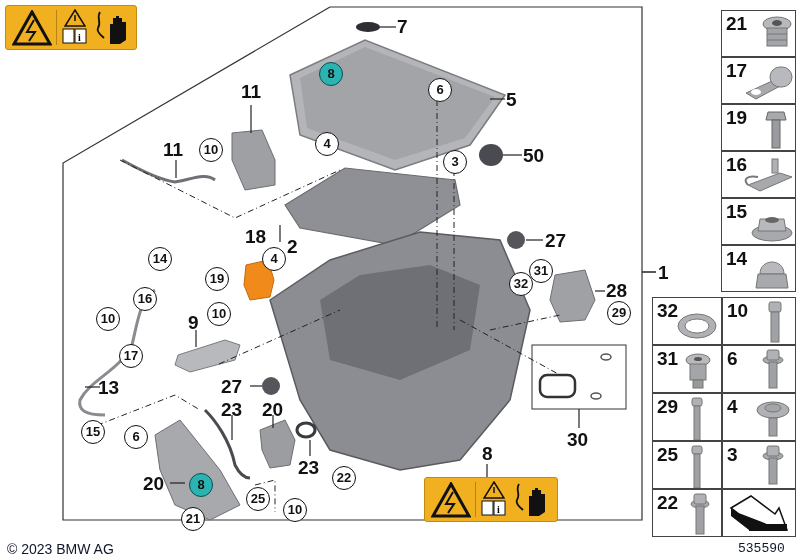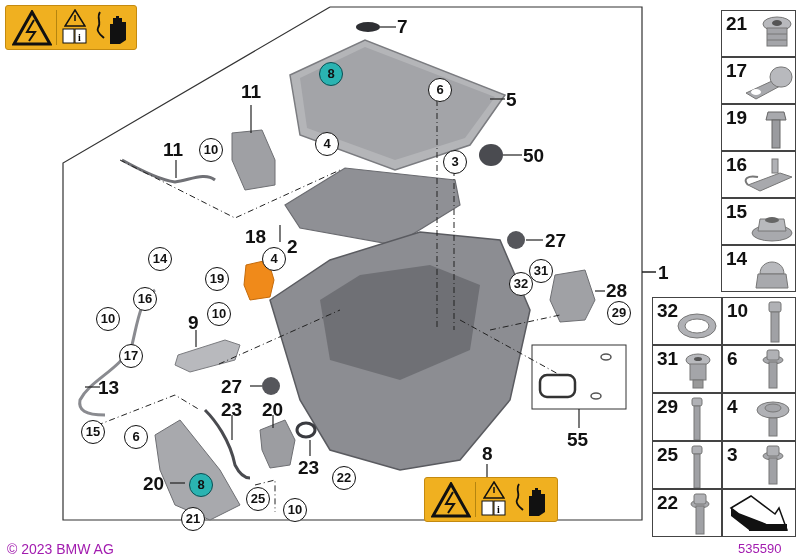--- a/index.html
+++ b/index.html
@@ -6,21 +6,21 @@
   body{width:800px;height:560px;position:relative;overflow:hidden;font-family:"Liberation Sans",sans-serif;color:#111;}
   .abs{position:absolute;}
   .num{position:absolute;font-weight:bold;font-size:19px;line-height:19px;color:#111;}
   .circ{position:absolute;width:22px;height:22px;border:1.5px solid #111;border-radius:50%;background:#fff;font-weight:bold;font-size:13px;line-height:22px;text-align:center;color:#111;}
   .circ.teal{background:#2ab3b1;border-color:#0b4e52;}
   svg.diag{position:absolute;left:0;top:0;}
   .warn{position:absolute;background:#f0b020;border:1.5px solid #c48a10;border-radius:3px;}
   .warn .div{position:absolute;top:4px;bottom:4px;width:1px;background:#b5850f;}
   .cell{position:absolute;border:1px solid #444;background:#fff;box-sizing:border-box;}
   .cell .lbl{position:absolute;left:4px;top:2px;font-weight:bold;font-size:19px;}
-  .footer{position:absolute;font-size:13px;color:#a21caf;}
+  .footer{position:absolute;font-size:13px;color:#0f172a;}
 </style>
 </head>
 <body>
 
 <svg class="diag" width="800" height="560">
 
   <polyline points="330,7 642,7 642,520 63,520 63,163 330,7" fill="none" stroke="#333" stroke-width="1.2"></polyline>
   <line x1="642" y1="272" x2="656" y2="272" stroke="#222" stroke-width="1.5"></line>
 
   <polygon points="290,75 365,40 505,95 470,145 395,170 300,135" fill="#b4b5b8" stroke="#7b7c80" stroke-width="1.5"></polygon>
@@ -145,21 +145,21 @@
 <div class="num" style="left:545px;top:231px">27</div>
 <div class="num" style="left:658px;top:263px">1</div>
 <div class="num" style="left:606px;top:281px">28</div>
 <div class="num" style="left:188px;top:313px">9</div>
 <div class="num" style="left:98px;top:378px">13</div>
 <div class="num" style="left:221px;top:377px">27</div>
 <div class="num" style="left:221px;top:400px">23</div>
 <div class="num" style="left:262px;top:400px">20</div>
 <div class="num" style="left:298px;top:458px">23</div>
 <div class="num" style="left:143px;top:474px">20</div>
-<div class="num" style="left:567px;top:430px">55</div>
+<div class="num" style="left:567px;top:430px">30</div>
 <div class="num" style="left:482px;top:444px">8</div>
 
 <div class="circ" style="left:428px;top:78px">6</div>
 <div class="circ" style="left:315px;top:132px">4</div>
 <div class="circ" style="left:199px;top:138px">10</div>
 <div class="circ" style="left:443px;top:150px">3</div>
 <div class="circ" style="left:262px;top:247px">4</div>
 <div class="circ" style="left:148px;top:247px">14</div>
 <div class="circ" style="left:205px;top:267px">19</div>
 <div class="circ" style="left:133px;top:287px">16</div>
@@ -303,13 +303,13 @@
   <div class="cell" style="left:722px;top:489px;width:74px;height:48px;">
     <svg class="abs" style="left:6px;top:4px" width="62" height="40">
       <polygon points="2,14 22,2 46,20 50,14 58,36 30,36 36,30 10,20" fill="#fff" stroke="#111" stroke-width="1.5"></polygon>
       <polygon points="2,14 10,20 36,30 30,36 20,36 2,22" fill="#111"></polygon>
       <rect x="20" y="30" width="38" height="7" fill="#111"></rect>
     </svg>
   </div>
 </div>
 
 <div class="footer" style="left:7px;top:541px;font-size:14px;">© 2023 BMW AG</div>
-<div class="footer" style="left:738px;top:541px;">535590</div>
+<div class="footer" style="left:738px;top:541px;font-family:Liberation Mono, monospace;">535590</div>
 
 </body></html>

